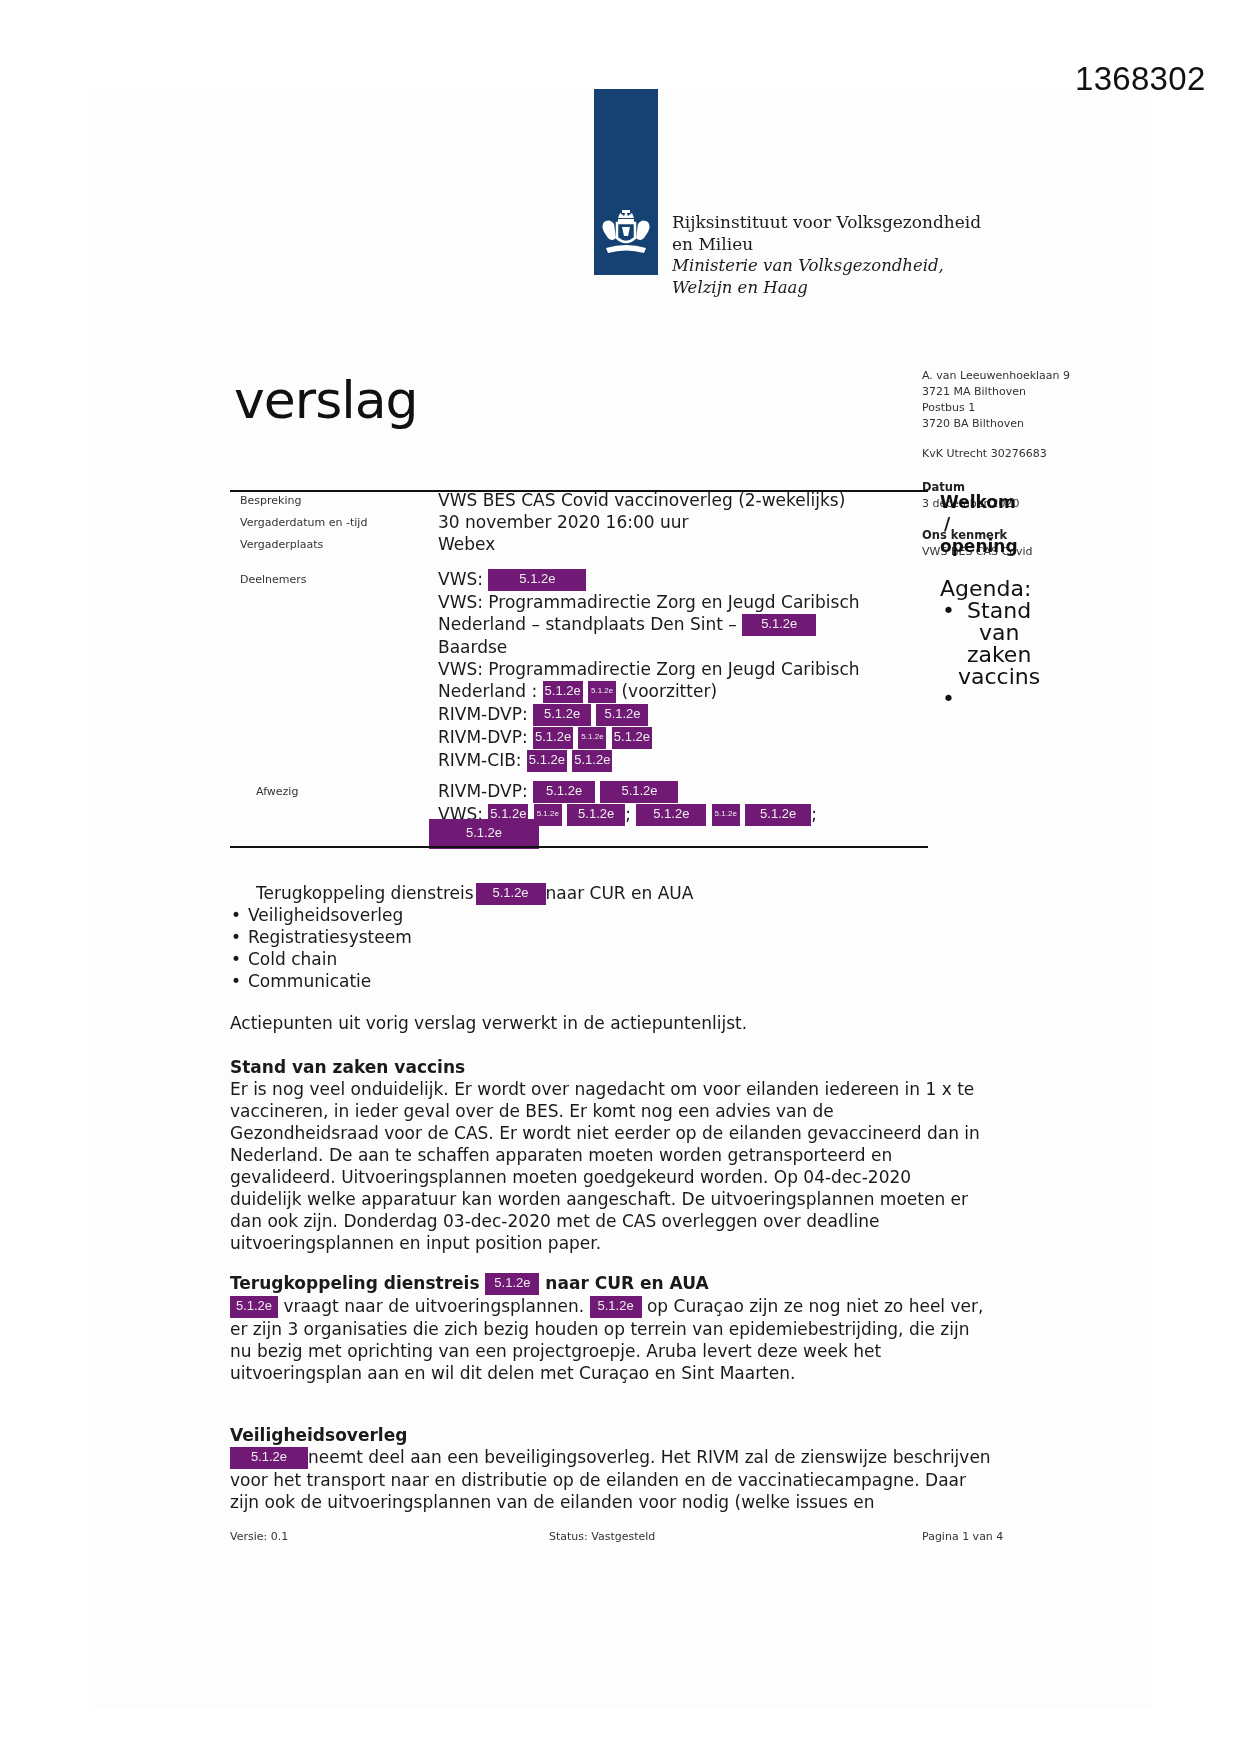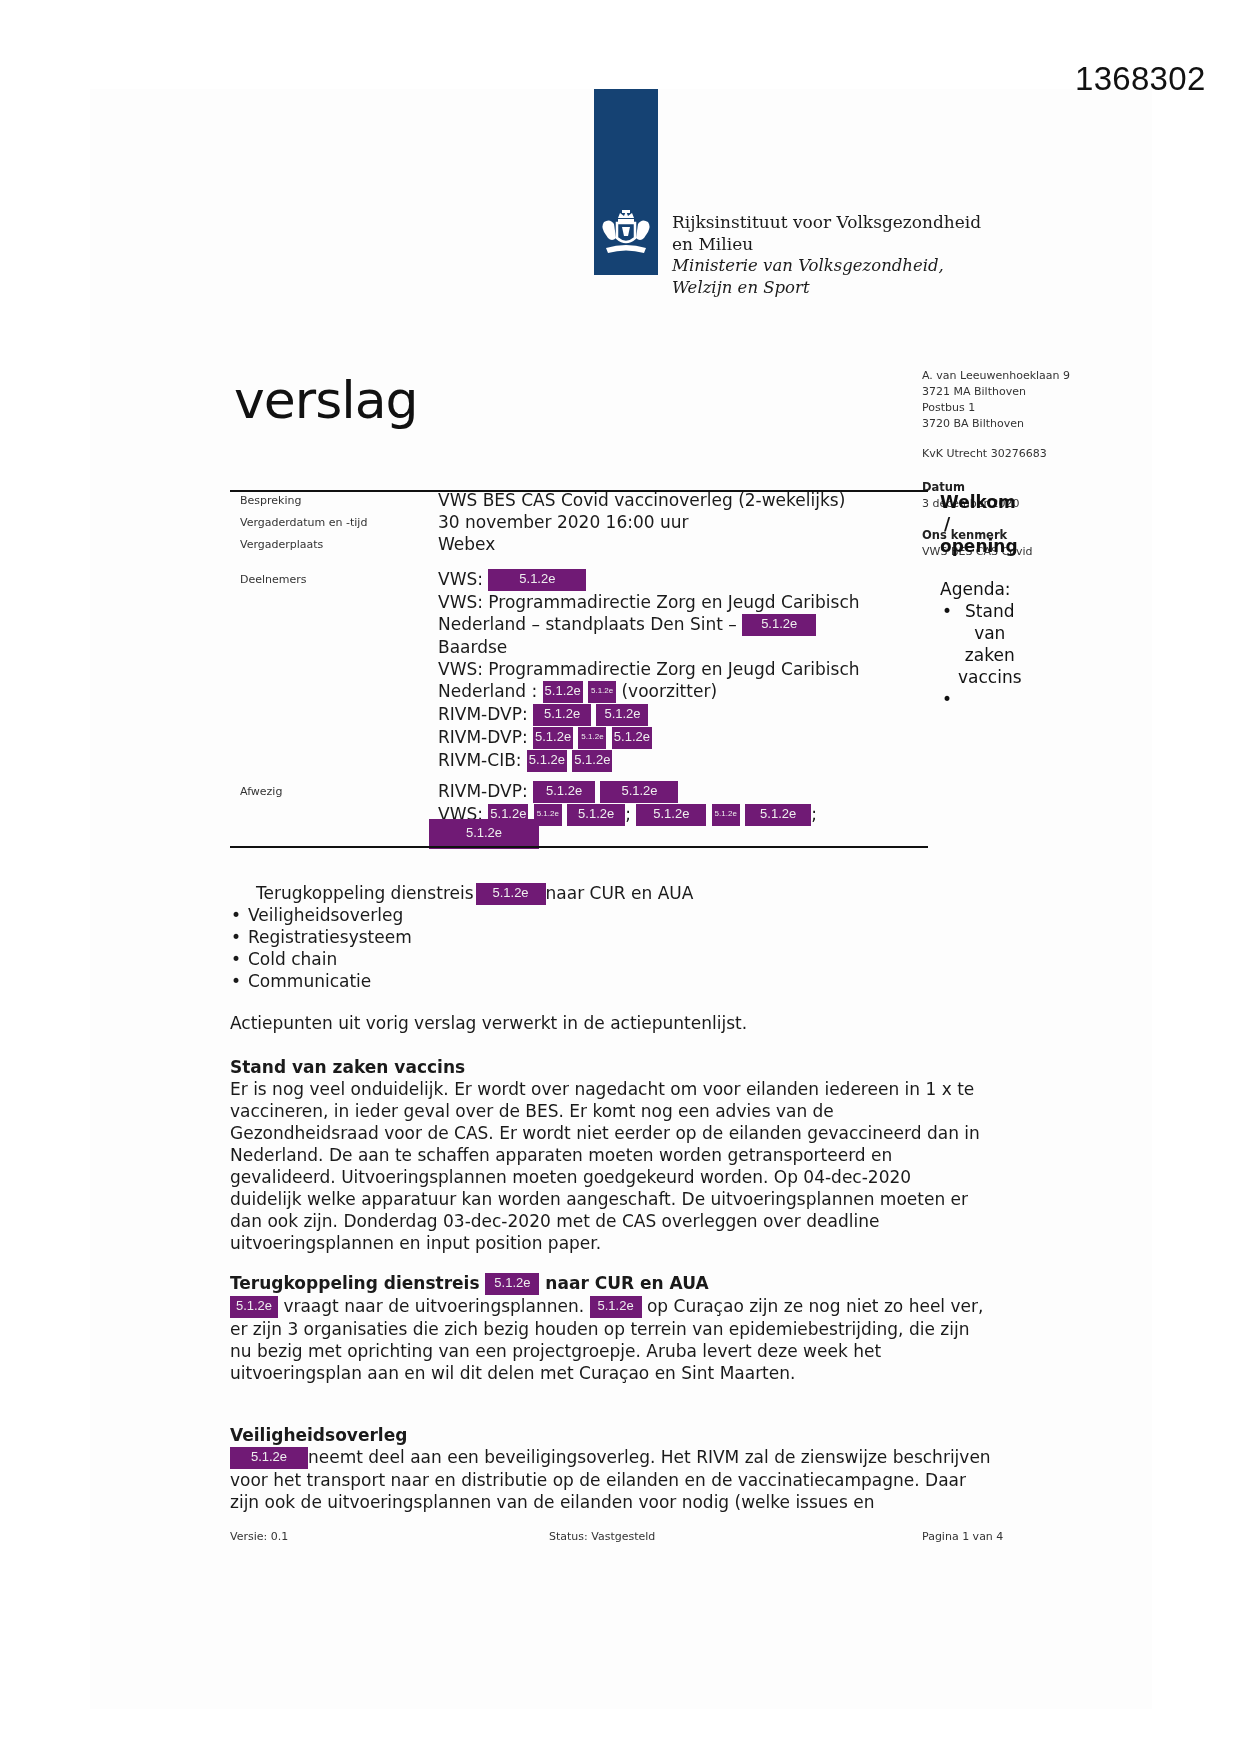--- a/index.html
+++ b/index.html
@@ -18,21 +18,21 @@
   .addr .blank { height:14px; }
   .meta-label { font-size:11.5px; font-weight:bold; color:#222; }
   .meta-val { font-size:11px; color:#333; }
   .rule { background:#111; height:2px; }
   .lbl { font-size:11px; color:#333; left:240px; }
   .val { font-size:17px; line-height:22px; left:438px; color:#1a1a1a; }
   .red { display:inline-block; background:#701a75; color:#eeeeee; font-family:"Liberation Sans", sans-serif;
          font-size:13px; text-align:center; vertical-align:middle; line-height:20px; height:22px; }
   .red.sm { font-size:8px; }
   .overlay-bold { font-weight:bold; font-size:17px; color:#111; }
-  .agenda { left:940px; top:578px; font-size:17px; line-height:22px; }
+  .agenda { left:940px; top:578px; font-size:22px; line-height:22px; }
   .agenda ul { margin:0; padding:0; list-style:none;text-align:center; }
   .agenda li { position:relative; padding-left:18px; }
   .agenda li::before { content:"•"; position:absolute; left:2px; top:0; }
   .body { font-size:17px; line-height:22px; color:#1a1a1a; }
   .bullets { left:230px; top:904px; }
   .bullets div { position:relative; padding-left:18px; }
   .bullets div::before { content:"•"; position:absolute; left:1px; }
   .h { font-weight:bold; }
   .foot { font-size:11px; color:#333; top:1530px; }
 </style>
@@ -53,21 +53,21 @@
     <path d="M24 19 L32 19 L30 28 L26 28 Z"></path>
     <path d="M6 14 Q12 10 16 16 L18 30 Q14 34 10 30 L6 24 Q3 18 6 14 Z"></path>
     <path d="M50 14 Q44 10 40 16 L38 30 Q42 34 46 30 L50 24 Q53 18 50 14 Z"></path>
     <path d="M8 40 Q28 34 48 40 L46 45 Q28 40 10 45 Z"></path>
   </g>
 </svg>
 <div class="abs logo-text">
   <div>Rijksinstituut voor Volksgezondheid</div>
   <div>en Milieu</div>
   <div class="it">Ministerie van Volksgezondheid,</div>
-  <div class="it">Welzijn en Sport</div>
+  <div class="it">Welzijn en Haag</div>
 </div>
 
 <div class="abs verslag">verslag</div>
 
 <div class="abs addr">
   <div>A. van Leeuwenhoeklaan 9</div>
   <div>3721 MA Bilthoven</div>
   <div>Postbus 1</div>
   <div>3720 BA Bilthoven</div>
   <div class="blank"></div>
@@ -110,21 +110,21 @@
     <li>
       <div>Stand</div>
       <div>van</div>
       <div>zaken</div>
       <div>vaccins</div>
     </li>
     <li style="min-height:22px;"></li>
   </ul>
 </div>
 
-<div class="abs lbl" style="top:785px;">Afwezig</div>
+<div class="abs lbl" style="top:785px;margin-left:16px;">Afwezig</div>
 <div class="abs val" style="top:780px; width:500px;">
   <div><span>RIVM-DVP:</span> <span class="red" style="width:62px;">5.1.2e</span> <span class="red" style="width:78px;">5.1.2e</span></div>
   <div><span>VWS:</span> <span class="red" style="width:40px;">5.1.2e</span> <span class="red sm" style="width:28px;">5.1.2e</span> <span class="red" style="width:58px;">5.1.2e</span><span>;</span> <span class="red" style="width:70px;">5.1.2e</span> <span class="red sm" style="width:28px;">5.1.2e</span> <span class="red" style="width:66px;">5.1.2e</span><span>;</span></div>
 </div>
 <div class="abs red" style="left:429px; top:819px; width:110px; height:30px; line-height:28px;">5.1.2e</div>
 
 <div class="abs rule" style="left:230px; top:846px; width:698px;"></div>
 
 <div class="abs body" style="left:256px; top:882px;">
   <span>Terugkoppeling dienstreis</span><span class="red" style="width:70px; margin-left:2px;">5.1.2e</span><span>naar CUR en AUA</span>

